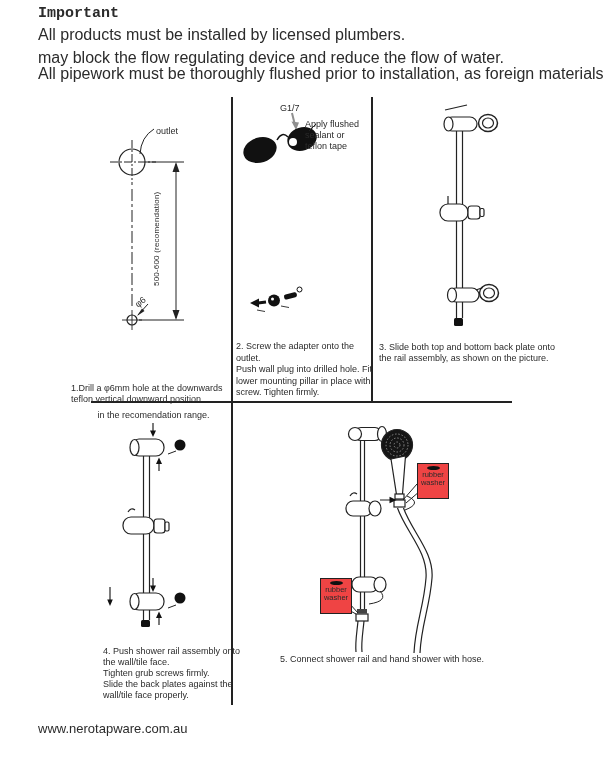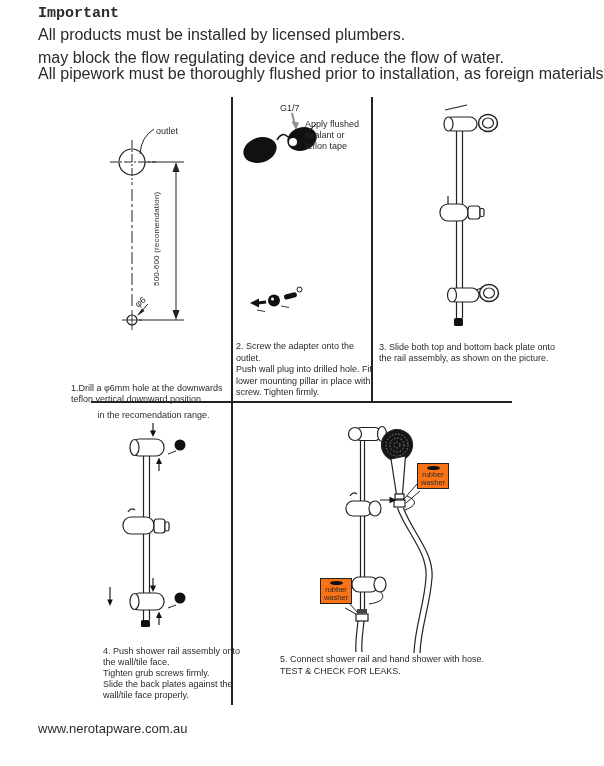--- a/index.html
+++ b/index.html
@@ -25,22 +25,22 @@
   .v1{left:231px;top:97px;width:1.5px;height:608px;}
   .v2{left:371px;top:97px;width:1.5px;height:305px;}
   .h1{left:91px;top:401px;width:421px;height:1.5px;}
   .dim-label{
     left:152px;top:189px;height:100px;width:13px;font-size:8px;
     writing-mode:vertical-rl;transform:rotate(180deg);
     text-align:center;letter-spacing:0.2px;white-space:nowrap;
   }
   .phi-label{left:135px;top:297px;transform:rotate(-38deg);font-size:9px;}
   .washer-box{
-    width:30px;border:1.2px solid #222;background:#f97316;
-    font-size:7.5px;line-height:8px;text-align:center;padding:2px 0 1px 0;
+    width:30px;border:1.2px solid #222;background:#ef4444;
+    font-size:7.5px;line-height:8px;text-align:center;padding:2px 0 11px 0;
   }
   .washer-dot{width:13px;height:4px;border-radius:50%;background:#111;margin:0 auto 1px auto;}
   .wb-left{left:320px;top:578px;}
   .wb-right{left:417px;top:463px;}
   .footer{left:38px;top:721px;font-size:13px;}
   svg{position:absolute;overflow:visible;}
   .thread-note{left:305px;top:119px;width:75px;line-height:11px;}
 </style>
 </head>
 <body>
@@ -260,16 +260,15 @@
   <div>rubber</div>
   <div>washer</div>
 </div>
 <div class="abs washer-box wb-right">
   <div class="washer-dot"></div>
   <div>rubber</div>
   <div>washer</div>
 </div>
 <div class="abs caption cap5">
   <div>5. Connect shower rail and hand shower with hose.</div>
-  <div>TEST &amp; CHECK FOR LEAKS.</div>
 </div>
 
 <div class="abs footer">www.nerotapware.com.au</div>
 
 </body></html>

